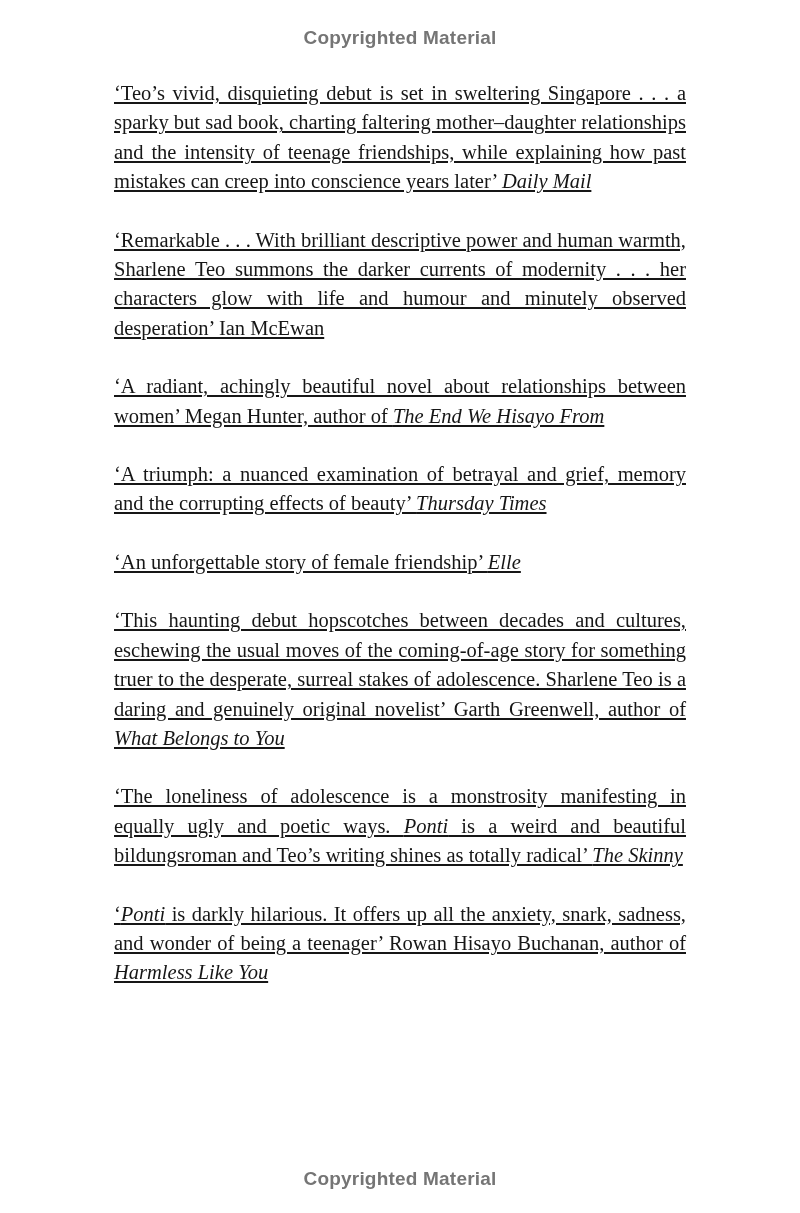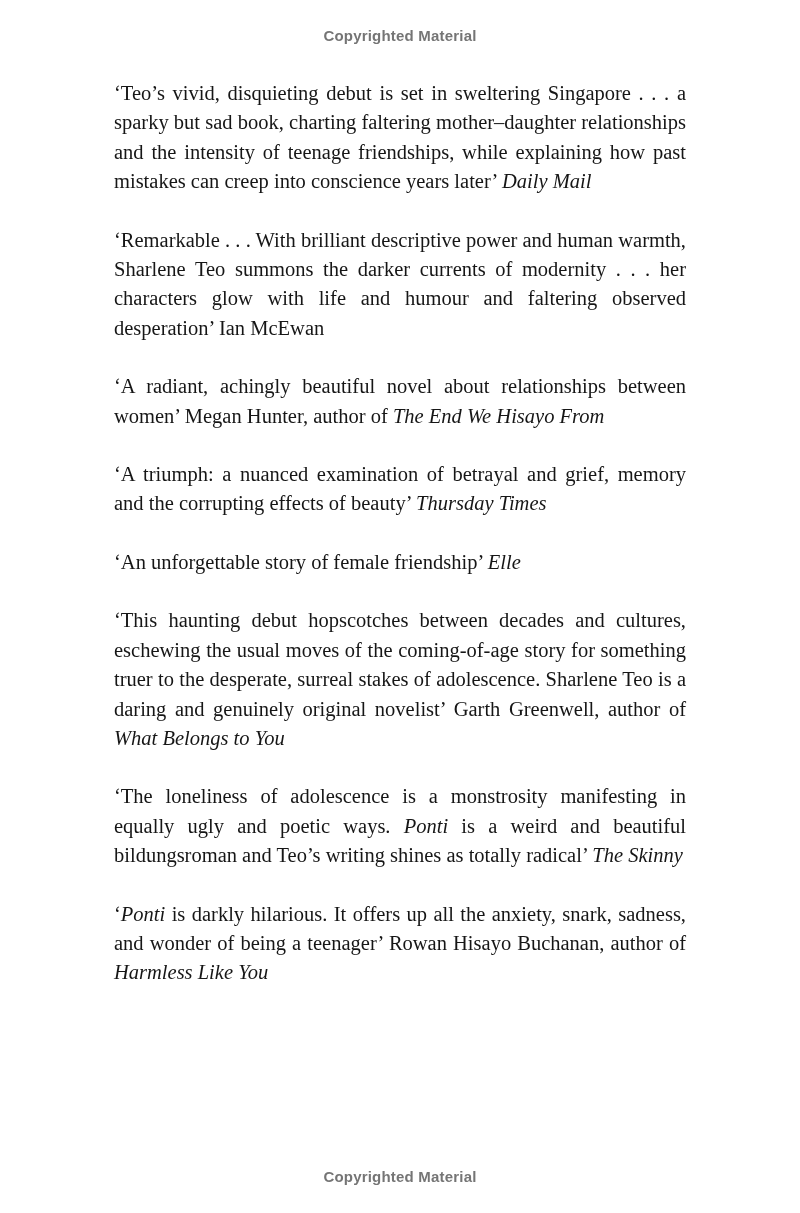--- a/index.html
+++ b/index.html
@@ -15,51 +15,52 @@
     overflow: hidden;
     font-family: "Liberation Serif", "DejaVu Serif", serif;
   }
   .notice {
     position: absolute;
     left: 0;
     width: 100%;
     text-align: center;
     font-family: "Liberation Sans", "DejaVu Sans", sans-serif;
     font-weight: bold;
-    font-size: 15px;
+    font-size: 19px;
     letter-spacing: 0.2px;
     color: #757575;
   }
   .notice.top { top: 27px; }
   .notice.bottom { top: 1168px; }
   .content {
     position: absolute;
     left: 114px;
     top: 79px;
     width: 572px;
   }
   p.quote {
     margin: 0 0 29px 0;
     font-size: 20.5px;
     line-height: 29.4px;
     text-align: justify;
     color: #161616;
+    text-decoration: underline;
   }
   p.quote:last-child { margin-bottom: 8px; }
   .italic { font-style: italic; }
 </style>
 </head>
 <body>
 
 <div class="page">
   <div class="notice top">Copyrighted Material</div>
 
   <main class="content">
       <p class="quote"><span class="regular">‘Teo’s vivid, disquieting debut is set in sweltering Singapore . . . a sparky but sad book, charting faltering mother–daughter relationships and the intensity of teenage friendships, while explaining how past mistakes can creep into conscience years later’ </span><span class="italic">Daily Mail</span></p>
-      <p class="quote"><span class="regular">‘Remarkable . . . With brilliant descriptive power and human warmth, Sharlene Teo summons the darker currents of modernity . . . her characters glow with life and humour and faltering observed desperation’ Ian McEwan</span></p>
+      <p class="quote"><span class="regular">‘Remarkable . . . With brilliant descriptive power and human warmth, Sharlene Teo summons the darker currents of modernity . . . her characters glow with life and humour and minutely observed desperation’ Ian McEwan</span></p>
       <p class="quote"><span class="regular">‘A radiant, achingly beautiful novel about relationships between women’ Megan Hunter, author of </span><span class="italic">The End We Hisayo From</span></p>
       <p class="quote"><span class="regular">‘A triumph: a nuanced examination of betrayal and grief, memory and the corrupting effects of beauty’ </span><span class="italic">Thursday Times</span></p>
       <p class="quote"><span class="regular">‘An unforgettable story of female friendship’ </span><span class="italic">Elle</span></p>
       <p class="quote"><span class="regular">‘This haunting debut hopscotches between decades and cultures, eschewing the usual moves of the coming-of-age story for something truer to the desperate, surreal stakes of adolescence. Sharlene Teo is a daring and genuinely original novelist’ Garth Greenwell, author of </span><span class="italic">What Belongs to You</span></p>
       <p class="quote"><span class="regular">‘The loneliness of adolescence is a monstrosity manifesting in equally ugly and poetic ways. </span><span class="italic">Ponti</span><span class="regular"> is a weird and beautiful bildungsroman and Teo’s writing shines as totally radical’ </span><span class="italic">The Skinny</span></p>
       <p class="quote"><span class="regular">‘</span><span class="italic">Ponti</span><span class="regular"> is darkly hilarious. It offers up all the anxiety, snark, sadness, and wonder of being a teenager’ Rowan Hisayo Buchanan, author of </span><span class="italic">Harmless Like You</span></p>
     </main>
 
   <div class="notice bottom">Copyrighted Material</div>
 </div>

